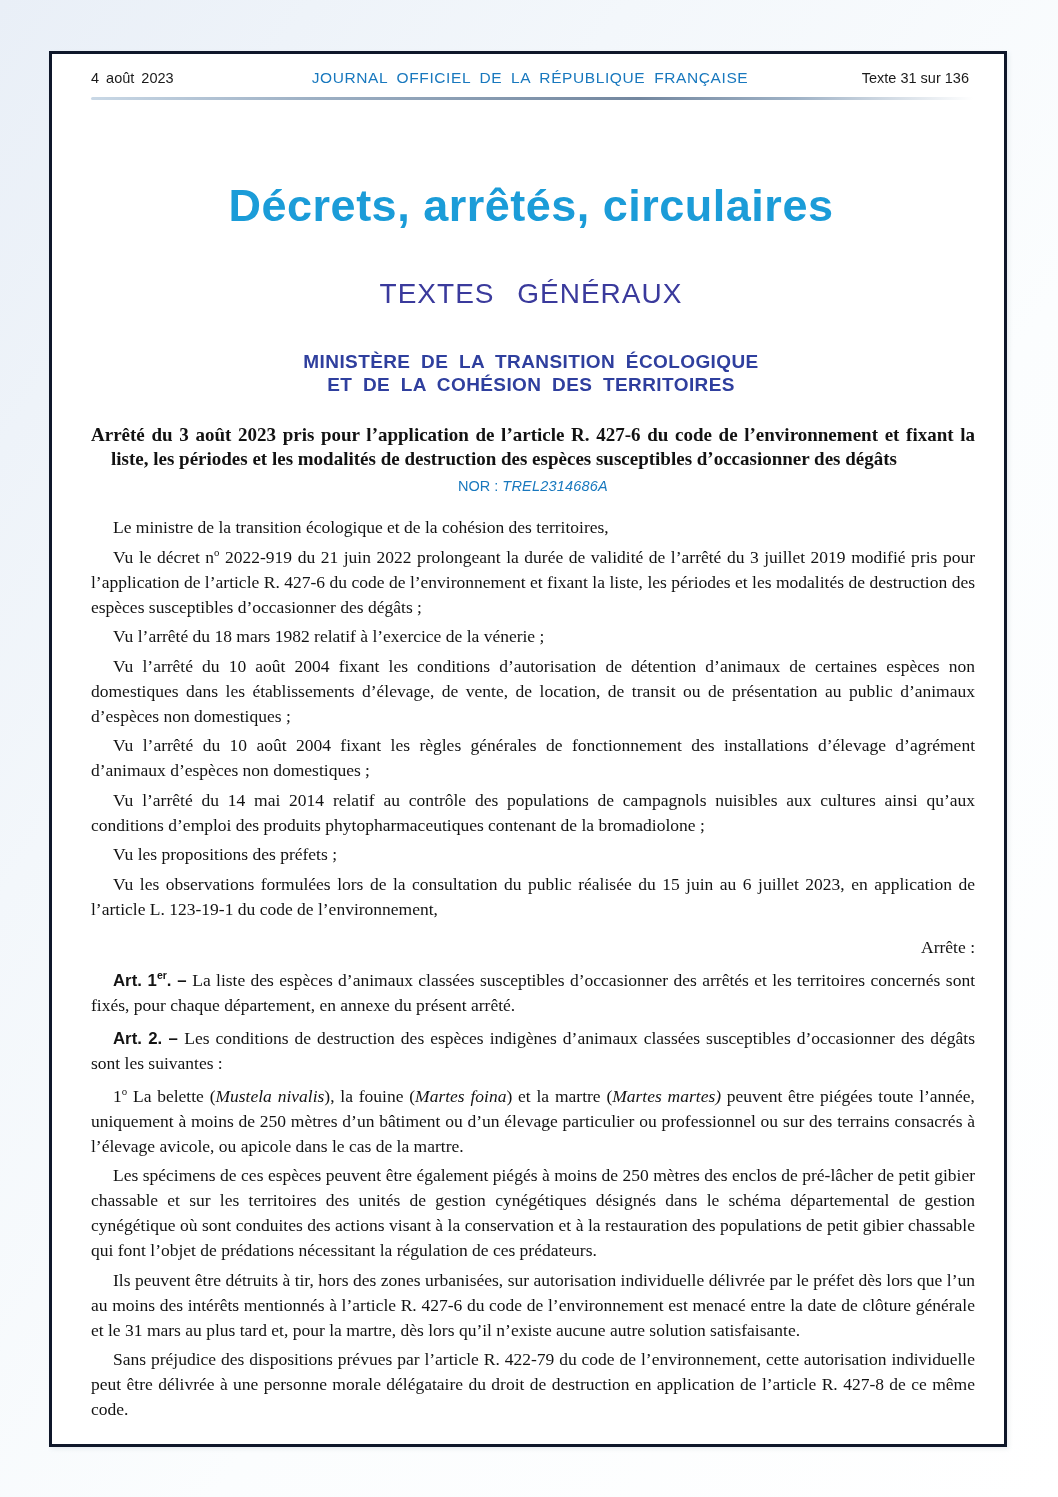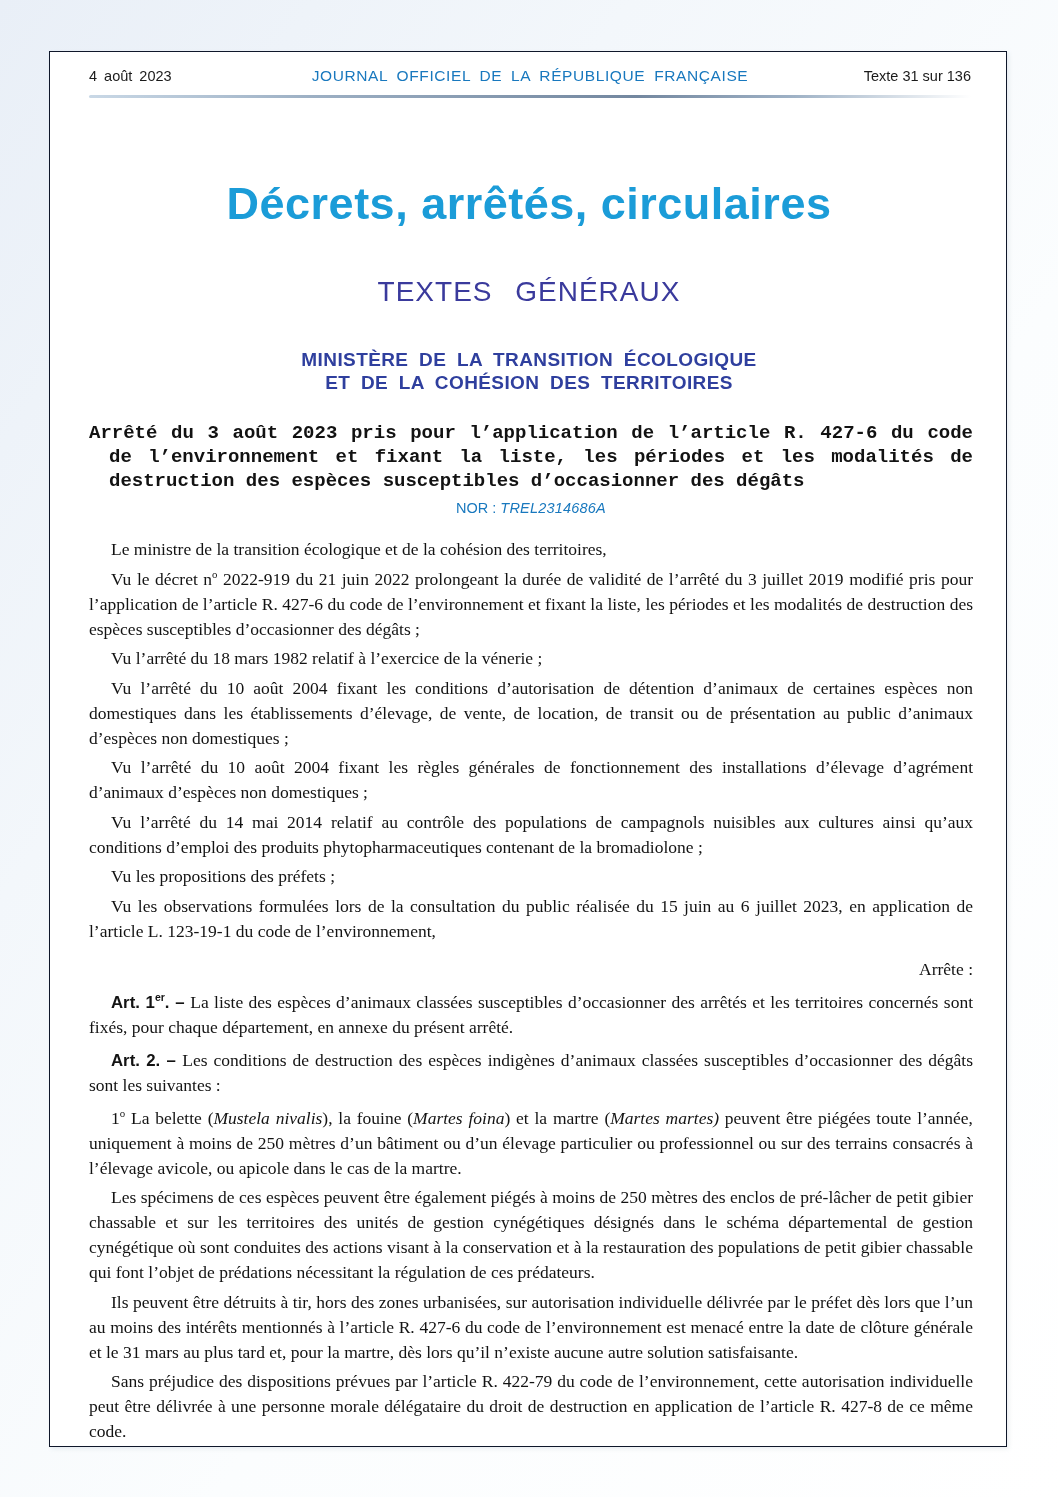--- a/index.html
+++ b/index.html
@@ -3,21 +3,21 @@
 <meta charset="utf-8">
 <style>
   html,body{margin:0;padding:0;}
   body{
     width:1058px;height:1497px;position:relative;overflow:hidden;
     background:linear-gradient(125deg,#e9eff7 0%,#f3f7fb 30%,#fbfdfe 60%,#ffffff 100%);
     font-family:"Liberation Sans",sans-serif;
   }
   .page{
     position:absolute;left:49px;top:51px;width:958px;height:1396px;
-    background:#ffffff;border:1px solid #0f172a;box-sizing:border-box;
+    background:#ffffff;border:3px solid #0f172a;box-sizing:border-box;
     box-shadow:2px 2px 4px rgba(150,165,185,0.18);
   }
   
   .page-header{position:absolute;top:13px;left:39px;right:35px;height:22px;}
   .hdr-date{position:absolute;left:0;top:3px;font-size:14.5px;color:#1a1a1a;word-spacing:3px;}
   .hdr-title{position:absolute;left:0;right:0;top:2px;text-align:center;
     font-size:15.5px;color:#1878be;letter-spacing:0.6px;word-spacing:4px;}
   .hdr-ref{position:absolute;right:0;top:3px;font-size:14.5px;color:#1a1a1a;}
   .header-rule{
     position:absolute;top:43px;left:39px;width:882px;height:3px;border-radius:2px;
@@ -32,21 +32,21 @@
     position:absolute;top:224px;left:0;width:958px;text-align:center;
     font-size:28px;font-weight:400;color:#3a3a9c;letter-spacing:1px;word-spacing:14px;
   }
   .ministry{
     position:absolute;top:296px;left:0;width:958px;text-align:center;
     font-size:19px;font-weight:700;color:#2f3f9e;letter-spacing:0.4px;word-spacing:5px;line-height:23px;
   }
   
   .act-body{position:absolute;left:39px;top:369px;width:884px;}
   .act-title{
-    font-family:Liberation Mono, monospace;font-weight:700;color:#121212;
+    font-family:Liberation Serif, serif;font-weight:700;color:#121212;
     font-size:19px;line-height:24px;text-align:justify;
     padding-left:20px;text-indent:-20px;
   }
   .nor-line{margin-top:7px;text-align:center;font-size:14.5px;color:#1878be;}
   .nor-label{font-style:normal;}
   .nor-value{font-style:italic;letter-spacing:0.2px;}
   .paragraphs{margin-top:21px;}
   .para{
     margin:4.5px 0 0;font-family:"Liberation Serif",serif;color:#131313;
     font-size:17.5px;line-height:25px;text-align:justify;text-indent:22px;

